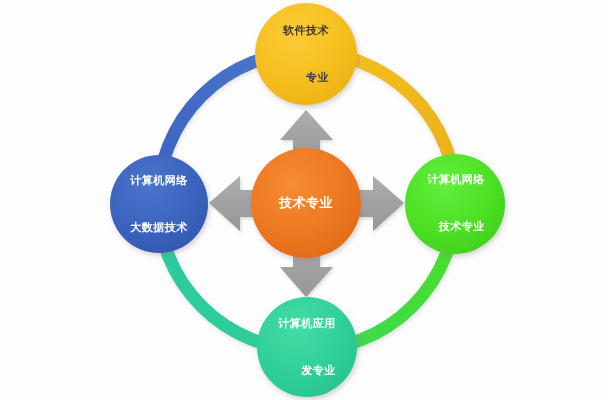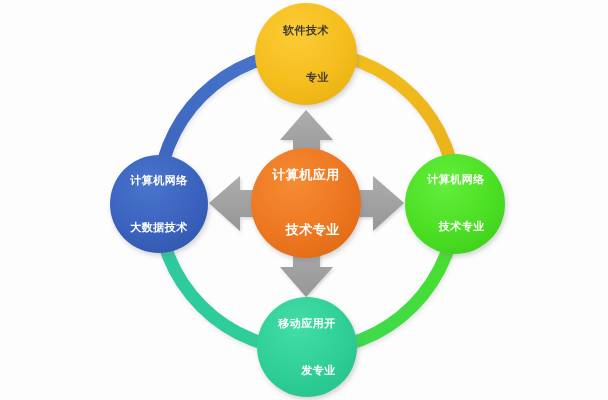--- a/index.html
+++ b/index.html
@@ -134,36 +134,35 @@
       <circle cx="306" cy="54" r="51" fill="url(#gradTop)" filter="url(#softShadow)"></circle>
       <circle cx="455" cy="204" r="50" fill="url(#gradRight)" filter="url(#softShadow)"></circle>
       <circle cx="307" cy="347" r="50" fill="url(#gradBottom)" filter="url(#softShadow)"></circle>
       <circle cx="159" cy="204" r="49" fill="url(#gradLeft)" filter="url(#softShadow)"></circle>
     </g>
 
     <circle cx="306" cy="203" r="55" fill="url(#gradCenter)" filter="url(#softShadow)"></circle>
   </svg>
 
   <div class="node-label" style="left:306px; top:203px; color:#ffffff; font-size:13px;">
-    <span class="line">计算机应用</span>
     <span class="line">技术专业</span>
   </div>
 
   <div class="node-label" style="left:306px; top:54px; color:#3d3a33; font-size:11px;">
     <span class="line">软件技术</span>
     <span class="line">专业</span>
   </div>
 
   <div class="node-label" style="left:456px; top:204px; color:#ffffff; font-size:11px;font-family:Liberation Mono, monospace;">
     <span class="line">计算机网络</span>
     <span class="line">技术专业</span>
   </div>
 
   <div class="node-label" style="left:307px; top:347px; color:#ffffff; font-size:11px;">
-    <span class="line">移动应用开</span>
+    <span class="line">计算机应用</span>
     <span class="line">发专业</span>
   </div>
 
   <div class="node-label" style="left:159px; top:204px; color:#ffffff; font-size:11px;">
     <span class="line">计算机网络</span>
     <span class="line">大数据技术</span>
   </div>
 
 </div>
 

